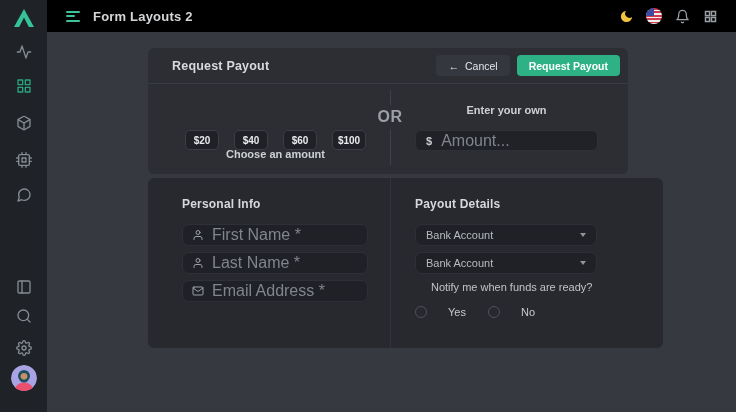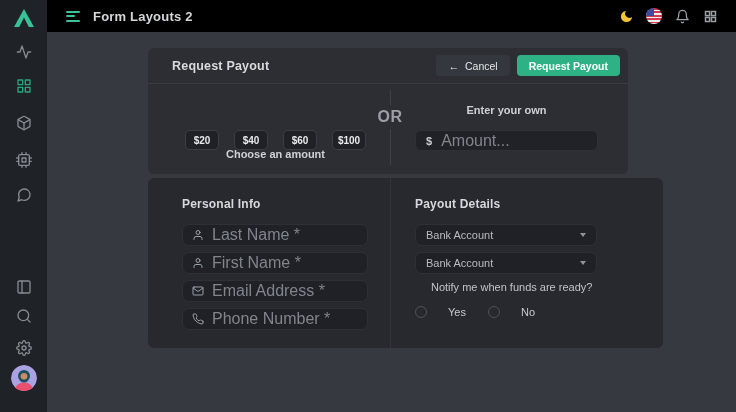--- a/index.html
+++ b/index.html
@@ -220,41 +220,35 @@
   <div class="v-divider2"></div>
 
   <div class="col col-left">
     <h3>Personal Info</h3>
 
     <div class="field">
       <svg viewBox="0 0 24 24" fill="none" stroke="currentColor" stroke-width="2" stroke-linecap="round" stroke-linejoin="round">
           <path d="M20 21v-2a4 4 0 0 0-4-4H8a4 4 0 0 0-4 4v2"></path>
           <circle cx="12" cy="7" r="4"></circle>
         </svg>
-      <input class="ghost" placeholder="Last Name *" style="">
+      <input class="ghost" placeholder="First Name *" style="">
     </div>
     <div class="field">
       <svg viewBox="0 0 24 24" fill="none" stroke="currentColor" stroke-width="2" stroke-linecap="round" stroke-linejoin="round">
           <path d="M20 21v-2a4 4 0 0 0-4-4H8a4 4 0 0 0-4 4v2"></path>
           <circle cx="12" cy="7" r="4"></circle>
         </svg>
-      <input class="ghost" placeholder="First Name *" style="">
+      <input class="ghost" placeholder="Last Name *" style="">
     </div>
     <div class="field">
       <svg viewBox="0 0 24 24" fill="none" stroke="currentColor" stroke-width="2" stroke-linecap="round" stroke-linejoin="round">
           <rect x="2" y="4" width="20" height="16" rx="2"></rect>
           <polyline points="22,6 12,13 2,6"></polyline>
         </svg>
       <input class="ghost" placeholder="Email Address *" style="">
-    </div>
-    <div class="field">
-      <svg viewBox="0 0 24 24" fill="none" stroke="currentColor" stroke-width="2" stroke-linecap="round" stroke-linejoin="round">
-          <path d="M22 16.92v3a2 2 0 0 1-2.18 2 19.79 19.79 0 0 1-8.63-3.07 19.5 19.5 0 0 1-6-6 19.79 19.79 0 0 1-3.07-8.67A2 2 0 0 1 4.11 2h3a2 2 0 0 1 2 1.72 12.84 12.84 0 0 0 .7 2.81 2 2 0 0 1-.45 2.11L8.09 9.91a16 16 0 0 0 6 6l1.27-1.27a2 2 0 0 1 2.11-.45 12.84 12.84 0 0 0 2.81.7A2 2 0 0 1 22 16.92z"></path>
-        </svg>
-      <input class="ghost" placeholder="Phone Number *" style="">
     </div>
   </div>
 
   <div class="col col-right">
     <h3>Payout Details</h3>
 
     <div class="select">
       <span>Bank Account</span>
       <span class="caret"></span>
     </div>

